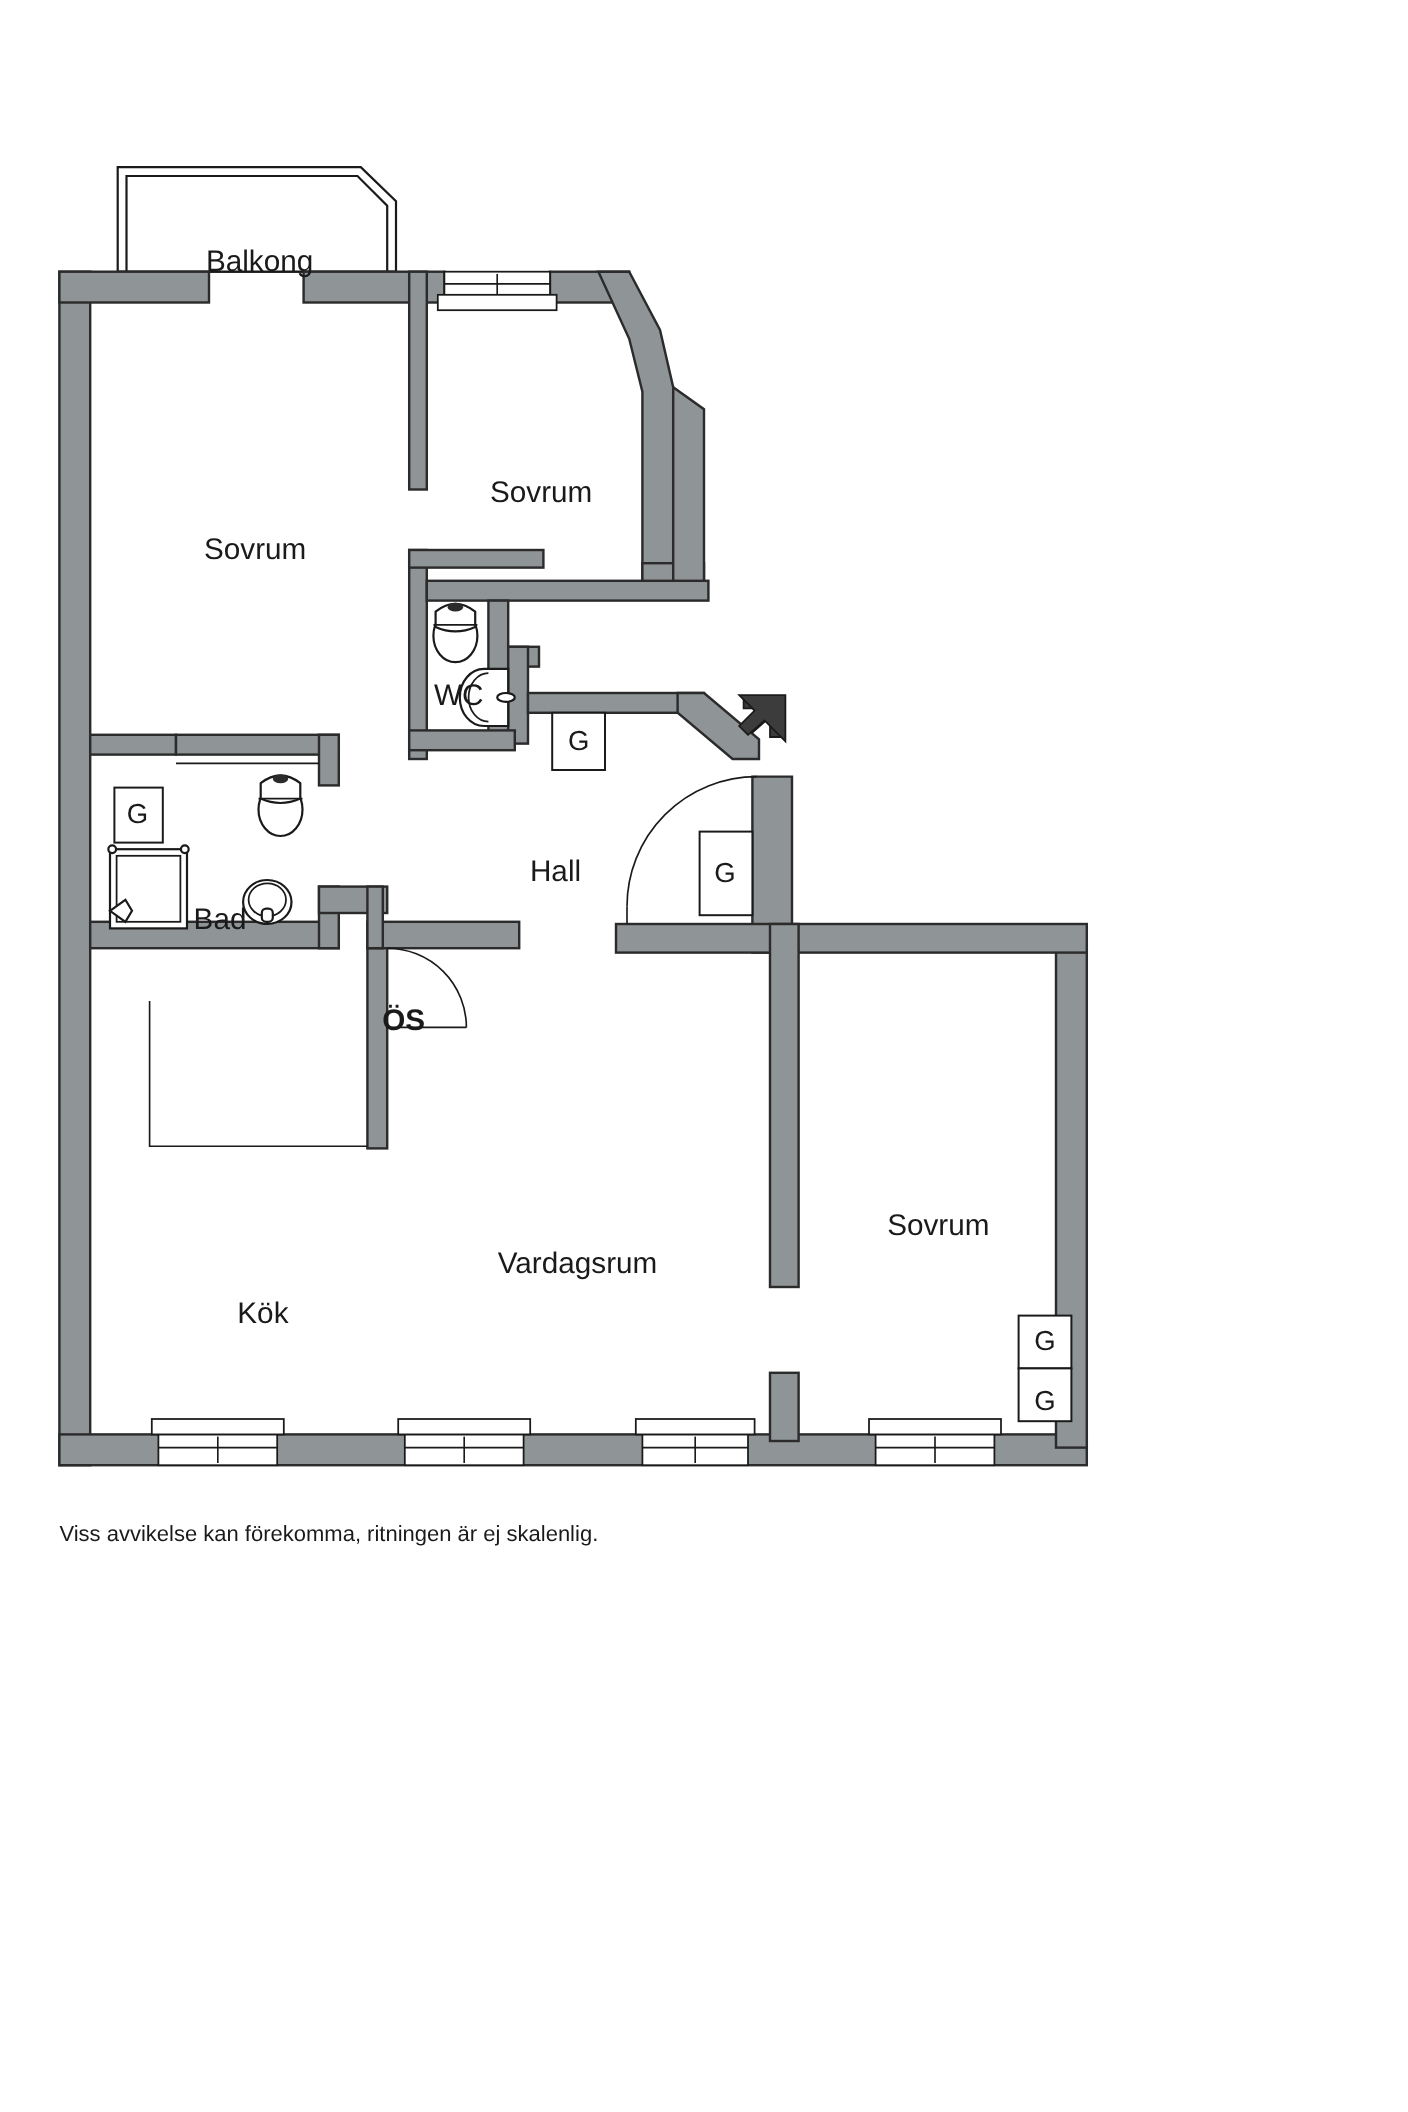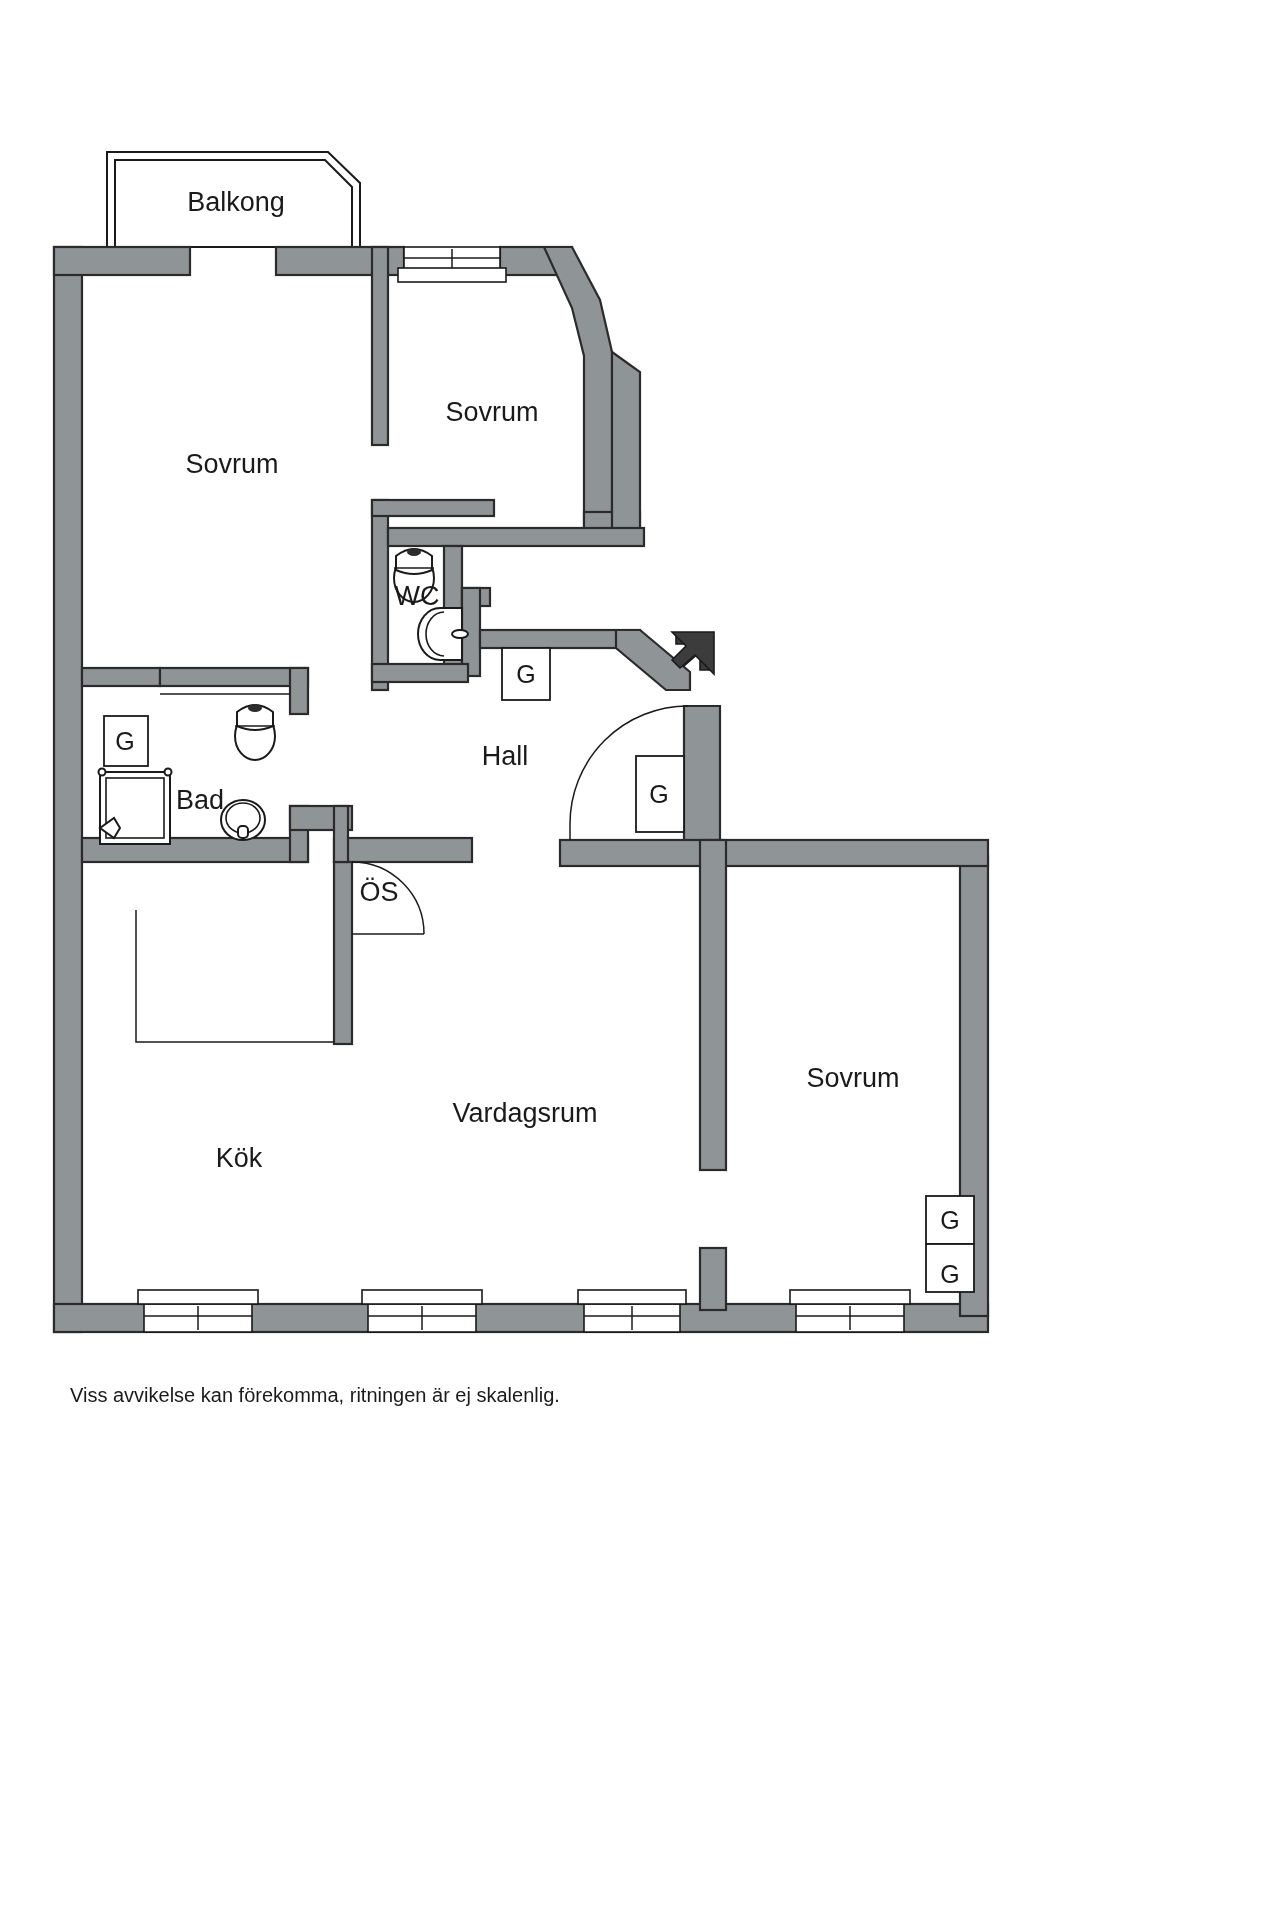--- a/index.html
+++ b/index.html
@@ -1,22 +1,22 @@
 <!DOCTYPE html>
 <html><head>
 <meta charset="utf-8">
 <style>
   html,body{margin:0;padding:0;background:#ffffff;}
   body{width:1280px;height:1920px;font-family:"Liberation Sans",sans-serif;position:relative;overflow:hidden;}
   #plan{position:absolute;left:0;top:0;width:1280px;height:1920px;}
   .lbl{position:absolute;color:#1a1a1a;font-family:"Liberation Sans",sans-serif;white-space:nowrap;
        transform:translate(-50%,-50%);}
-  .room-label{font-size:27px;}
+  .room-label{font-size:27px;margin-top:36px;}
   .g-label{font-size:25px;}
-  .caption{position:absolute;left:54px;top:1384px;font-size:20px;color:#1a1a1a;transform:none;margin-left:16px;}
+  .caption{position:absolute;left:54px;top:1384px;font-size:20px;color:#1a1a1a;transform:none;}
 </style>
 </head>
 <body>
 
 <svg id="plan" viewBox="0 0 1280 1920">
   <defs>
     <style>
       .w   { fill:#8f9496; stroke:#2b2b2b; stroke-width:2.2; }
       .fl  { fill:#ffffff; stroke:none; }
       .fx  { fill:#ffffff; stroke:#1a1a1a; stroke-width:2; }
@@ -204,21 +204,21 @@
   </g>
 </svg>
 
 <div id="labels">
     <div class="lbl room-label" style="left: 236px; top: 202px;">Balkong</div>
     <div class="lbl room-label" style="left: 232px; top: 464px;">Sovrum</div>
     <div class="lbl room-label" style="left: 492px; top: 412px;">Sovrum</div>
     <div class="lbl room-label" style="left: 417px; top: 596px;">WC</div>
     <div class="lbl room-label" style="left: 200px; top: 800px;">Bad</div>
     <div class="lbl room-label" style="left: 505px; top: 756px;">Hall</div>
-    <div class="lbl room-label" style="left: 379px; top: 892px;">ÖS</div>
+    <div class="lbl room-label" style="left: 367px; top: 892px; font-weight: bold;">ÖS</div>
     <div class="lbl room-label" style="left: 239px; top: 1158px;">Kök</div>
     <div class="lbl room-label" style="left: 525px; top: 1113px;">Vardagsrum</div>
     <div class="lbl room-label" style="left: 853px; top: 1078px;">Sovrum</div>
     <div class="lbl g-label" style="left: 526px; top: 674px;">G</div>
     <div class="lbl g-label" style="left: 659px; top: 794px;">G</div>
     <div class="lbl g-label" style="left: 125px; top: 741px;">G</div>
     <div class="lbl g-label" style="left: 950px; top: 1220px;">G</div>
     <div class="lbl g-label" style="left: 950px; top: 1274px;">G</div>
   </div>
 

